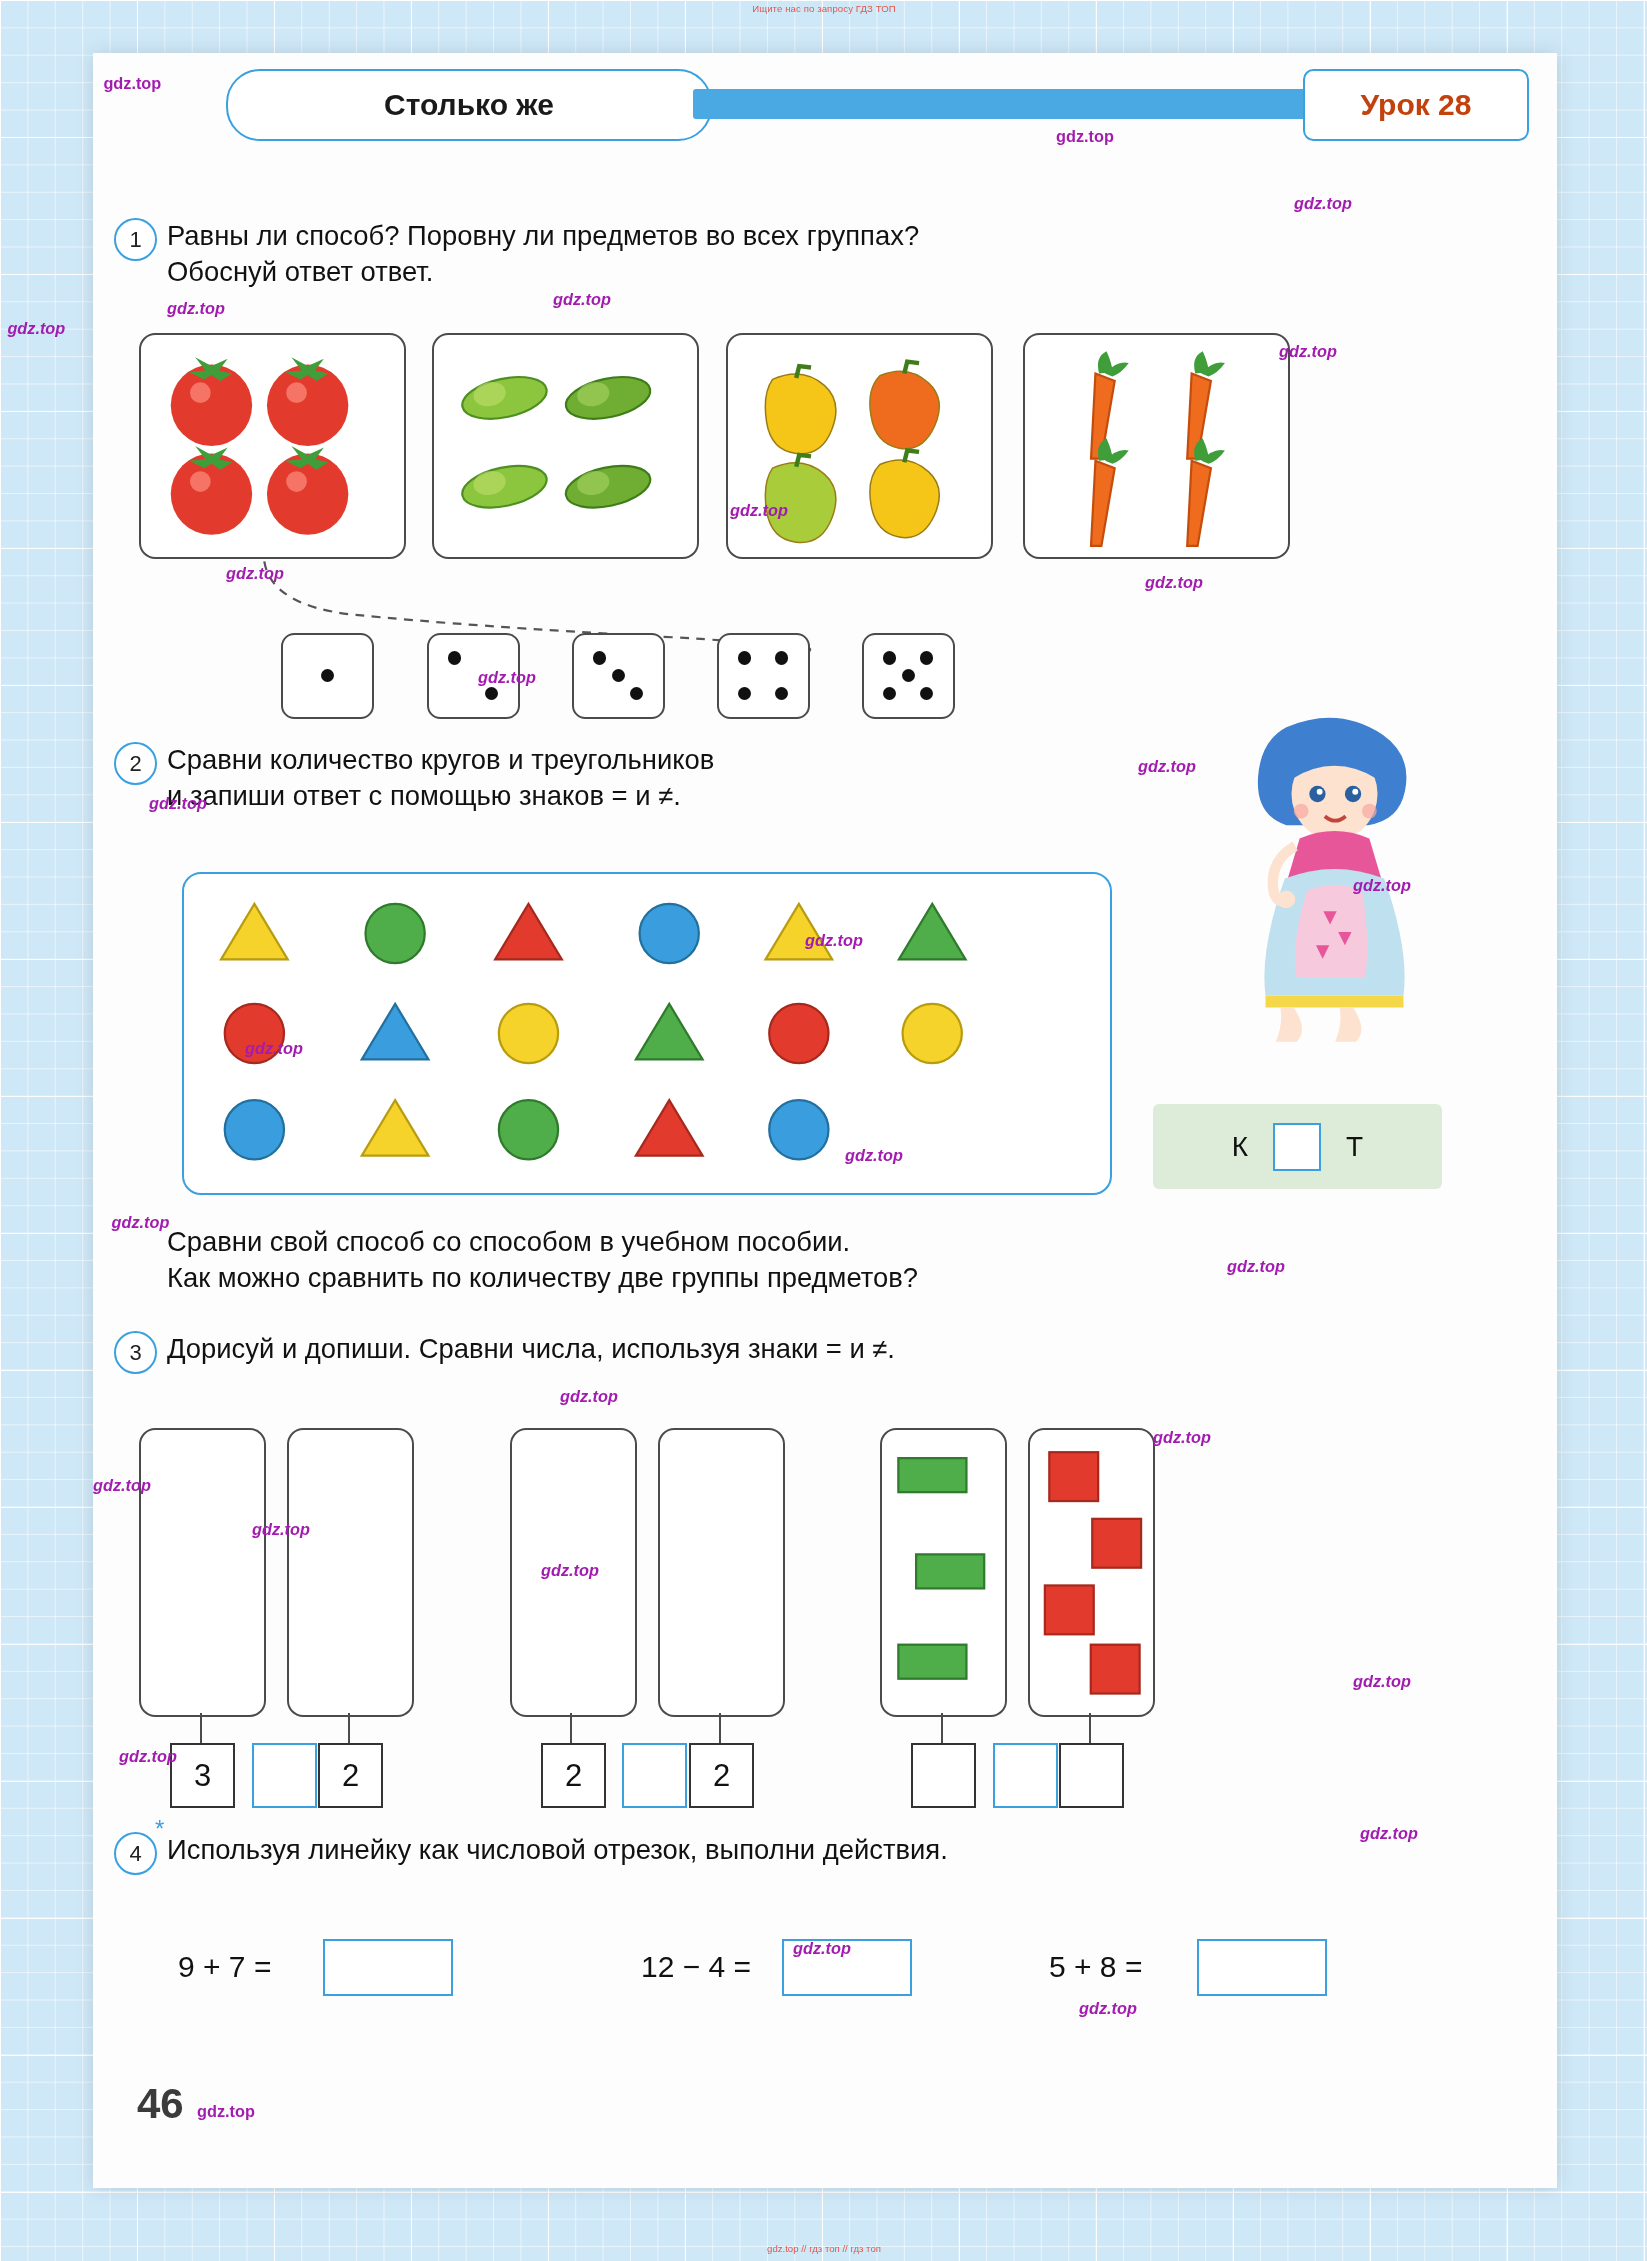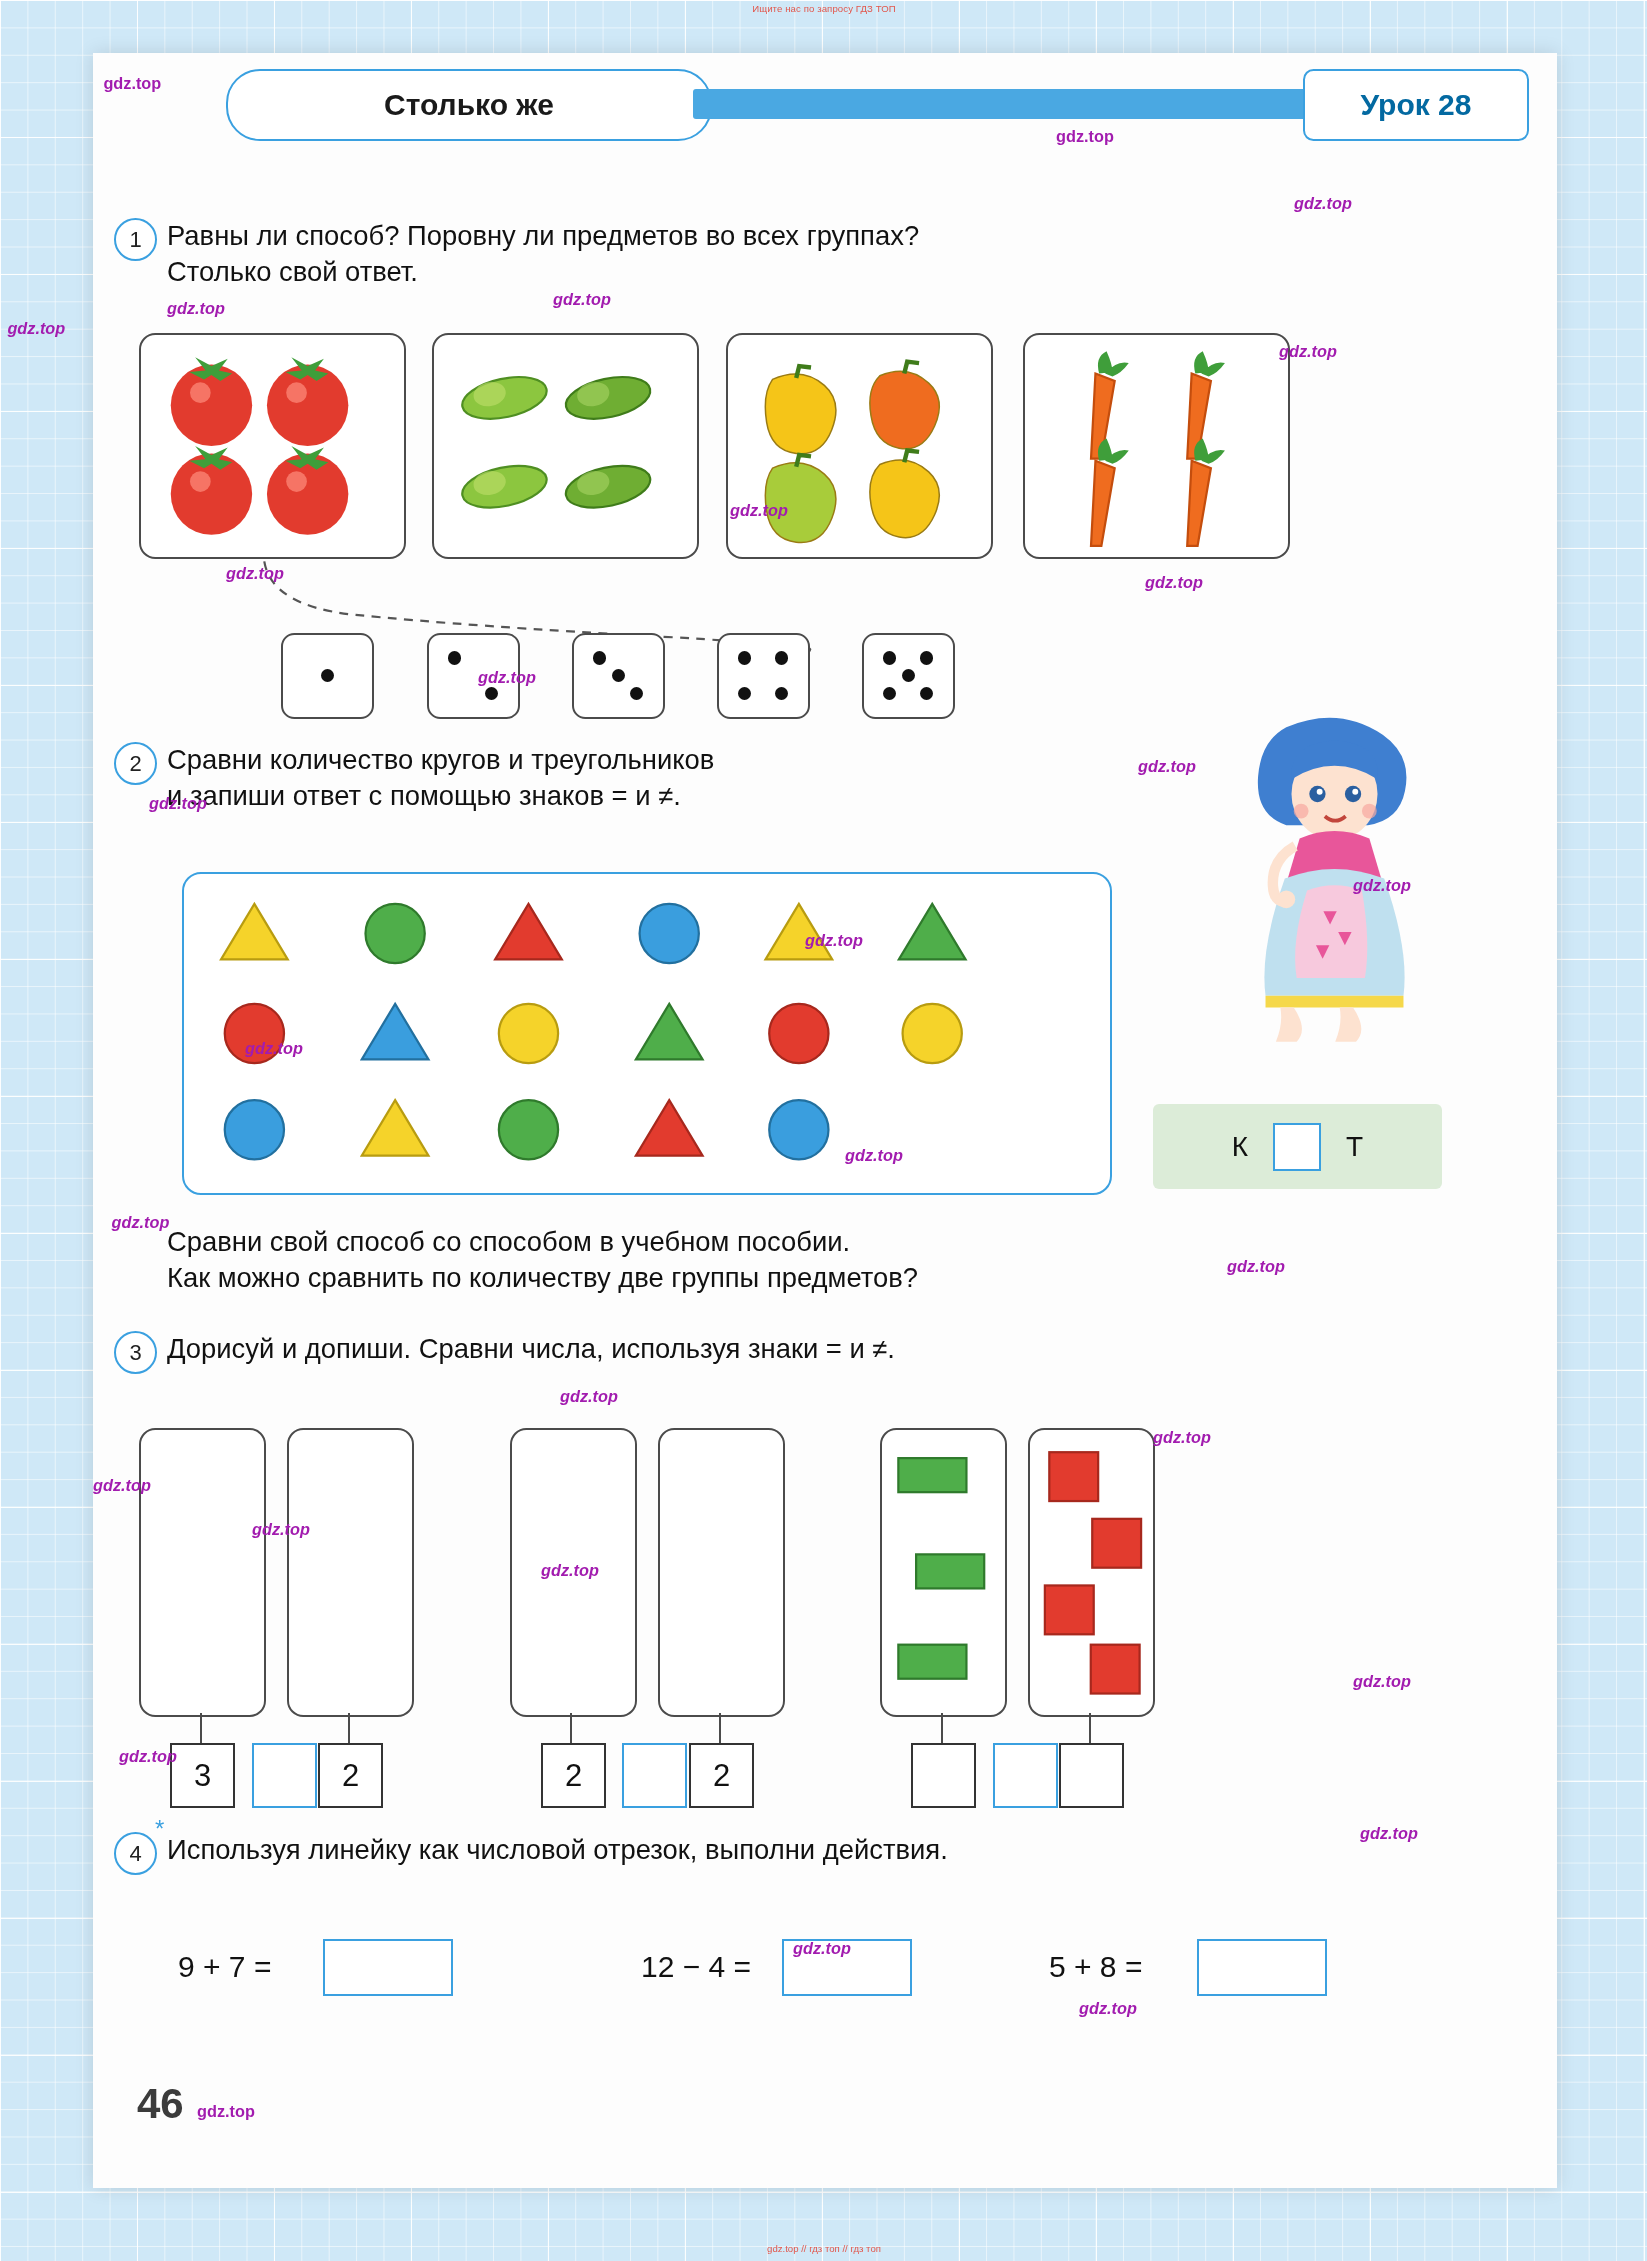--- a/index.html
+++ b/index.html
@@ -46,21 +46,21 @@
     position:absolute;left:600px;top:36px;width:615px;height:30px;
     background:#4aa8e2;border-radius:3px;
   }
   .hdr-ticks{position:absolute;left:1230px;top:36px;display:flex;gap:6.7px;}
   .hdr-ticks i{display:block;width:8.2px;height:30px;background:#4aa8e2;}
   .hdr-lesson{
     position:absolute;right:28px;top:16.3px;width:222px;height:68px;
     border:2.2px solid #3aa0e0;border-radius:10.4px;background:#fff;
     display:flex;align-items:center;justify-content:center;
   }
-  .hdr-lesson span{font-size:30px;font-weight:bold;color:#0369a1;}
+  .hdr-lesson span{font-size:30px;font-weight:bold;color:#c2410c;}
 
   
   .num-circle{
     position:absolute;width:39px;height:39px;border:2.2px solid #3aa0e0;border-radius:50%;
     display:flex;align-items:center;justify-content:center;
     font-size:22px;color:#222;background:#fff;
   }
   .task-text{position:absolute;font-size:27.4px;color:#111;line-height:1.3;}
 
   
@@ -130,21 +130,21 @@
       </div>
   <div class="hdr-lesson">
     <span>Урок 28</span>
   </div>
 
   <div class="num-circle" style="left:21px;top:165px;">
     <span>1</span>
   </div>
   <div class="task-text" style="left:74px;top:165px;width:1349px;">
     <div>Равны ли способ? Поровну ли предметов во всех группах?</div>
-    <div>Столько свой ответ.</div>
+    <div>Обоснуй ответ ответ.</div>
   </div>
 
   <div class="veg-box" style="left:46px;width:263px;">
     <svg width="100%" height="100%" viewBox="0 0 355 300">
       <g>
         <circle cx="95" cy="95" r="55" fill="#e23b2e"></circle>
             <circle cx="80" cy="78" r="14" fill="#ff8d7e" opacity=".7"></circle>
         <path d="M95 42 l-22-12 l14 18 l-22 2 l20 10 l10 -6 l12 8 l16 -10 l-18 -4 l12 -16z" fill="#3f9e3a"></path>
         <circle cx="225" cy="95" r="55" fill="#e23b2e"></circle>
             <circle cx="210" cy="78" r="14" fill="#ff8d7e" opacity=".7"></circle>

